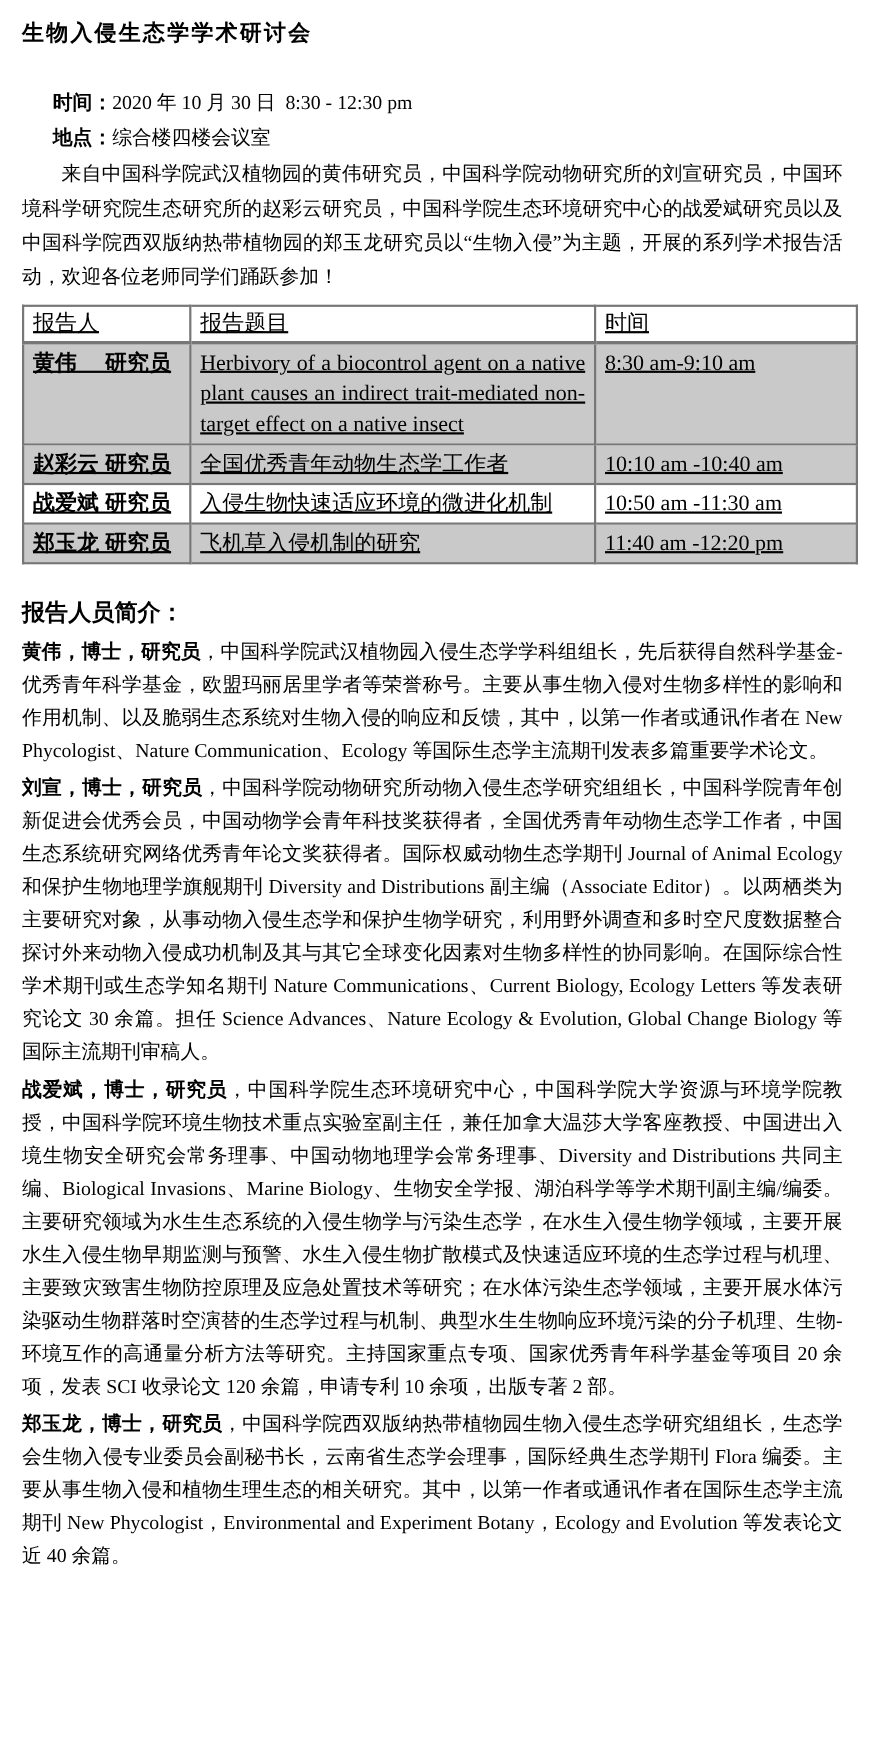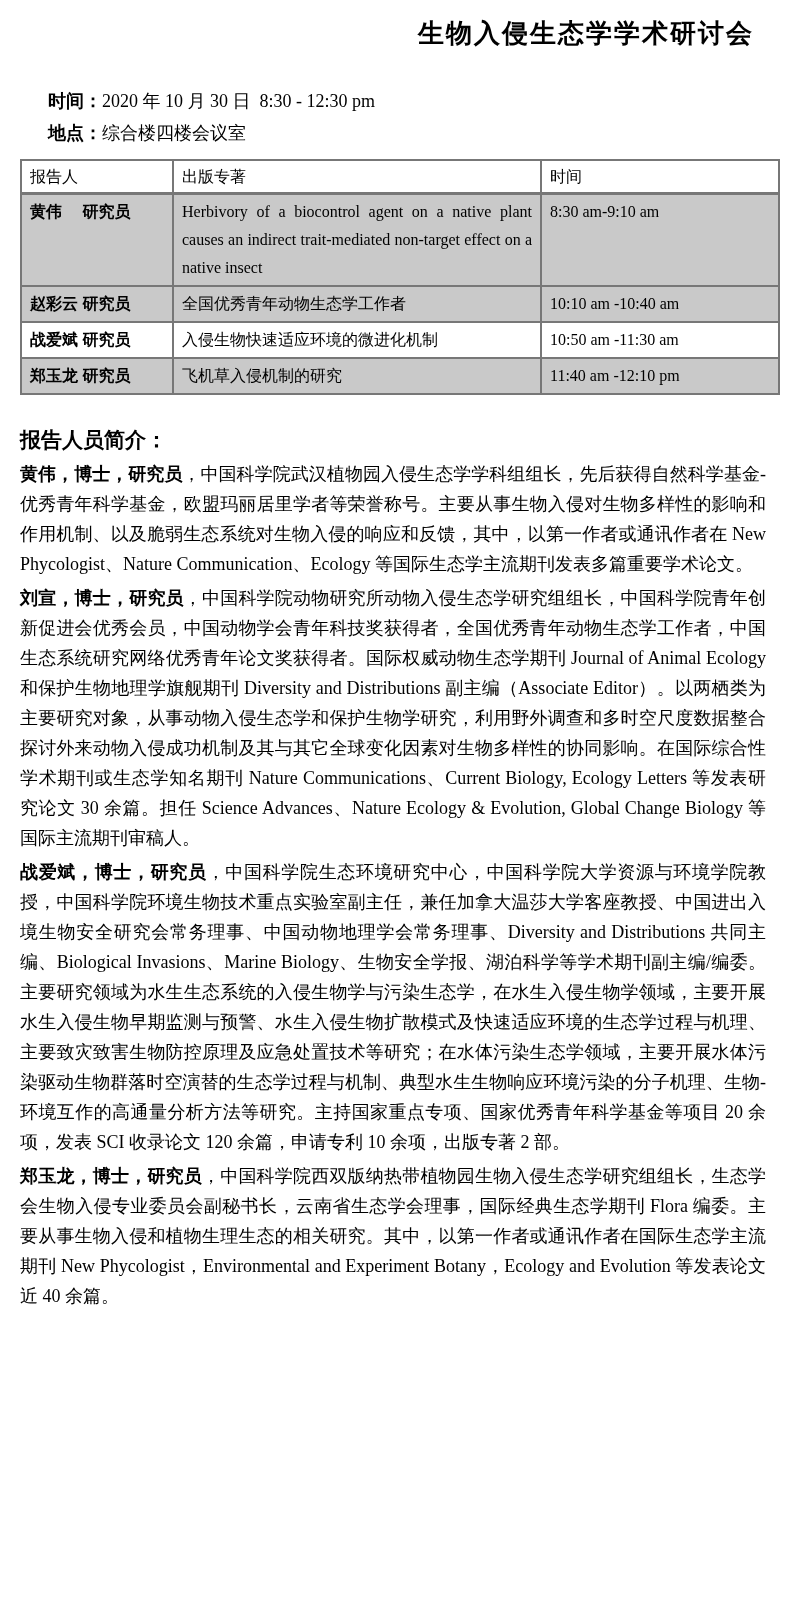--- a/index.html
+++ b/index.html
@@ -5,21 +5,21 @@
   html, body { margin: 0; padding: 0; background: #ffffff; }
   body {
     width: 800px; height: 1600px; overflow: hidden;
     color: #000000;
     font-family: "Liberation Serif", "DejaVu Serif", serif;
   }
   .page { padding: 14px 34px 0 20px; font-size: 18px; }
 
   h1.doc-title {
     font-family: "Liberation Sans", "DejaVu Sans", sans-serif;
-    font-size: 26px; font-weight: bold; text-align: right;
+    font-size: 20px; font-weight: bold; text-align: left;
     margin: 2px 12px 34px 0; letter-spacing: 2px;
   }
 
   .info-line { margin: 0; line-height: 32px; padding-left: 28px; }
   .info-line .lbl {
     font-family: "Liberation Sans", "DejaVu Sans", sans-serif;
     font-weight: bold;
   }
   .info-line .val { white-space: pre-wrap; }
 
@@ -28,22 +28,23 @@
     text-indent: 2em; text-align: justify;
   }
 
   table.schedule {
     border-collapse: collapse; table-layout: fixed;
     width: 758px; margin-top: 10px;
   }
   .schedule th, .schedule td {
     border: 2px solid var(--table_border, #777777);
     padding: 3px 8px; text-align: left; vertical-align: top;
-    font-weight: normal; font-size: 16px; line-height: 28px;
+    font-weight: normal; font-size: 20px; line-height: 28px;
     overflow: hidden;
+    text-decoration: underline;
   }
   .schedule thead th { border-bottom: 3px solid var(--table_border, #777777); line-height: 25px; }
   .schedule tr.shaded td { background: var(--row_shade, #c9c9c9); }
   .schedule td.speaker {
     font-family: "Liberation Sans", "DejaVu Sans", sans-serif;
     font-weight: bold; white-space: pre-wrap;
   }
   .schedule td.topic { text-align: justify; margin-left: 28px; }
 
   h2.bios-heading {
@@ -64,31 +65,32 @@
 
   <h1 class="doc-title">生物入侵生态学学术研讨会</h1>
 
   <p class="info-line">
     <span class="lbl">时间：</span><span class="val">2020 年 10 月 30 日  8:30 - 12:30 pm</span>
   </p>
   <p class="info-line">
     <span class="lbl">地点：</span><span class="val">综合楼四楼会议室</span>
   </p>
 
+  <p class="intro">来自中国科学院武汉植物园的黄伟研究员，中国科学院动物研究所的刘宣研究员，中国环境科学研究院生态研究所的赵彩云研究员，中国科学院生态环境研究中心的战爱斌研究员以及中国科学院西双版纳热带植物园的郑玉龙研究员以“生物入侵”为主题，开展的系列学术报告活动，欢迎各位老师同学们踊跃参加！</p>
 
   <table class="schedule">
     <colgroup>
       <col style="width:152px">
       <col style="width:368px">
       <col style="width:238px">
     </colgroup>
     <thead>
       <tr>
         <th>报告人</th>
-        <th>出版专著</th>
+        <th>报告题目</th>
         <th>时间</th>
       </tr>
     </thead>
     <tbody>
       <tr class="shaded">
         <td class="speaker">黄伟　 研究员</td>
         <td class="topic">Herbivory of a biocontrol agent on a native plant causes an indirect trait-mediated non-target effect on a native insect</td>
         <td class="time">8:30 am-9:10 am</td>
       </tr>
       <tr class="shaded">
@@ -97,21 +99,21 @@
         <td class="time">10:10 am -10:40 am</td>
       </tr>
       <tr>
         <td class="speaker">战爱斌 研究员</td>
         <td class="topic">入侵生物快速适应环境的微进化机制</td>
         <td class="time">10:50 am -11:30 am</td>
       </tr>
       <tr class="shaded">
         <td class="speaker">郑玉龙 研究员</td>
         <td class="topic">飞机草入侵机制的研究</td>
-        <td class="time">11:40 am -12:10 pm</td>
+        <td class="time">11:40 am -12:20 pm</td>
       </tr>
     </tbody>
   </table>
 
   <h2 class="bios-heading">报告人员简介：</h2>
 
   <p class="bio">
     <span class="bio-name">黄伟，博士，研究员</span><span>，中国科学院武汉植物园入侵生态学学科组组长，先后获得自然科学基金-优秀青年科学基金，欧盟玛丽居里学者等荣誉称号。主要从事生物入侵对生物多样性的影响和作用机制、以及脆弱生态系统对生物入侵的响应和反馈，其中，以第一作者或通讯作者在 New Phycologist、Nature Communication、Ecology 等国际生态学主流期刊发表多篇重要学术论文。</span>
   </p>
   <p class="bio">

